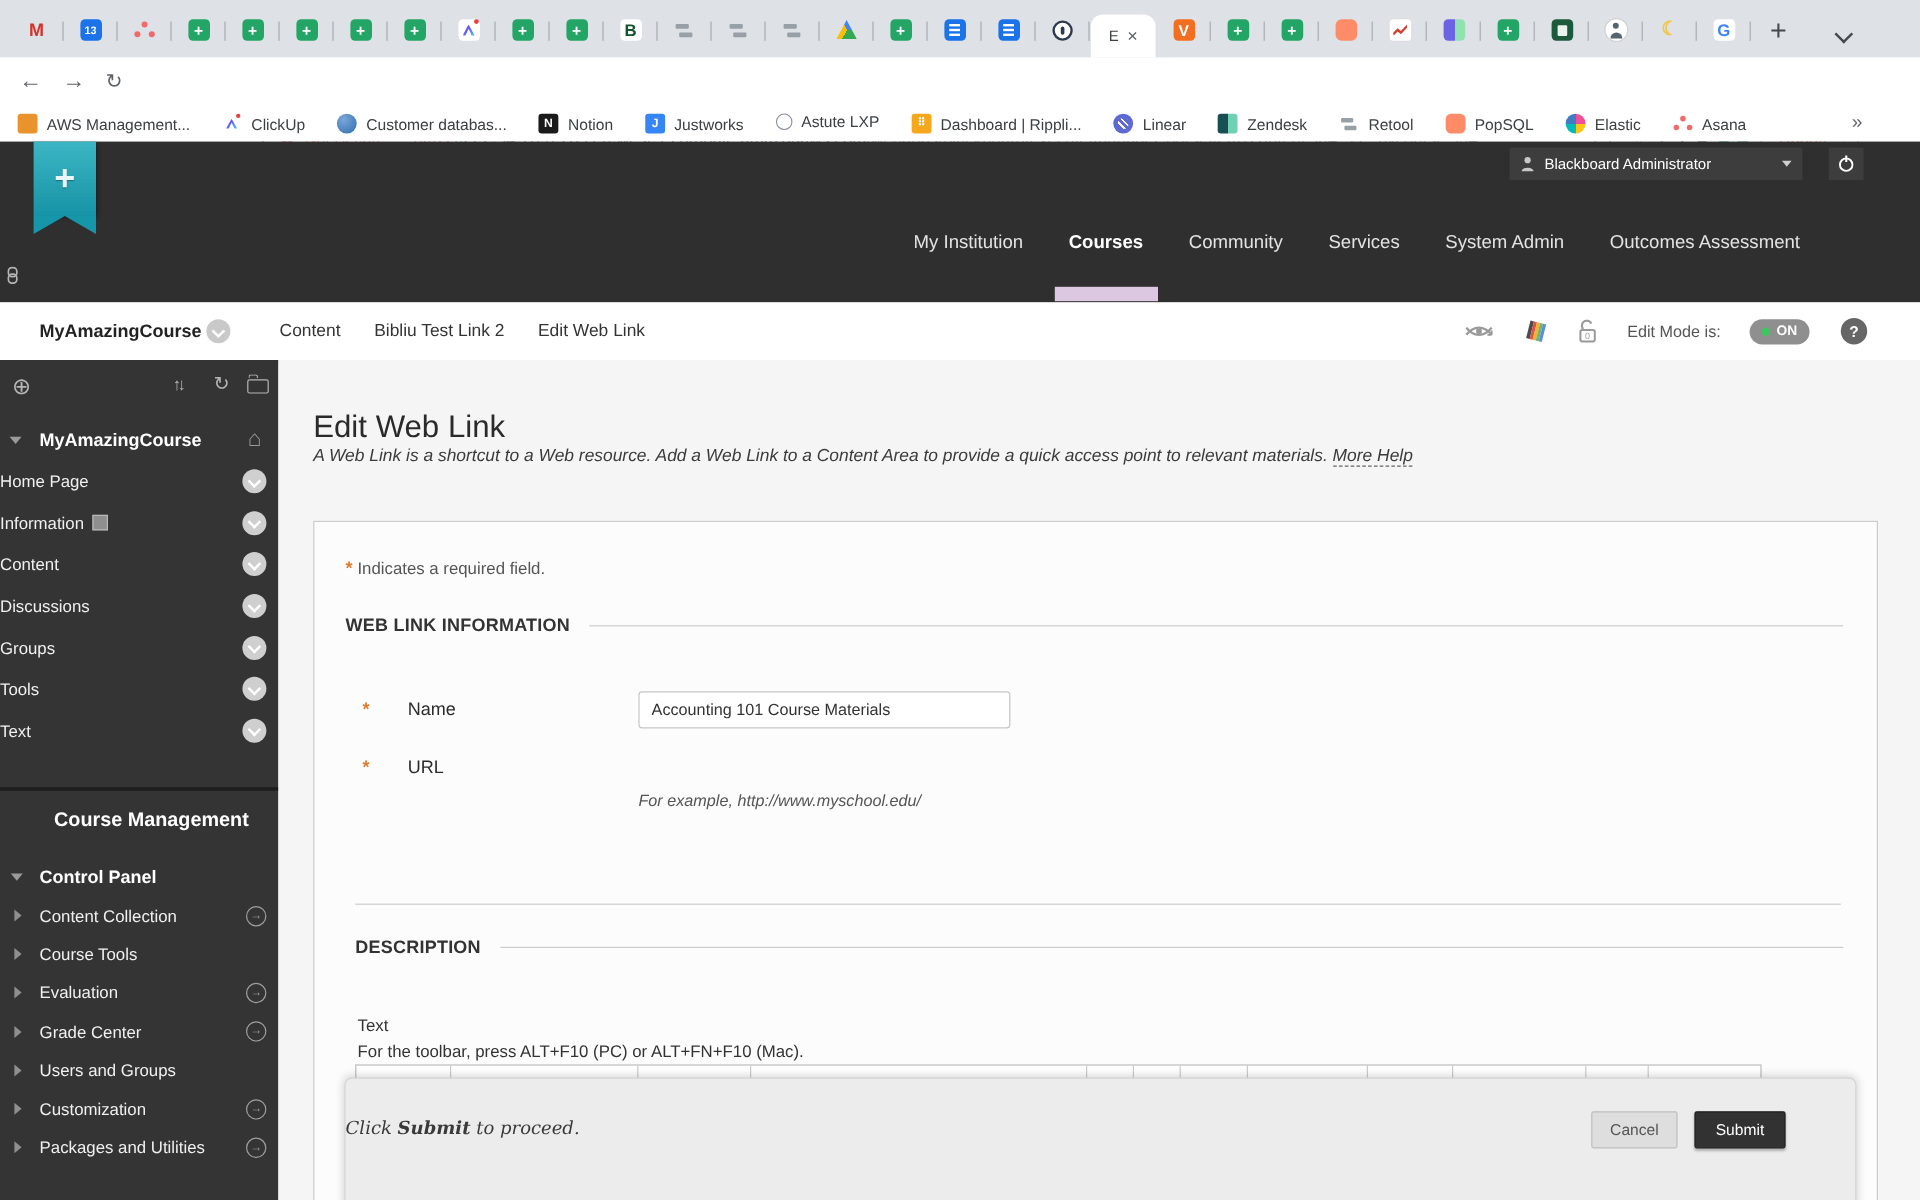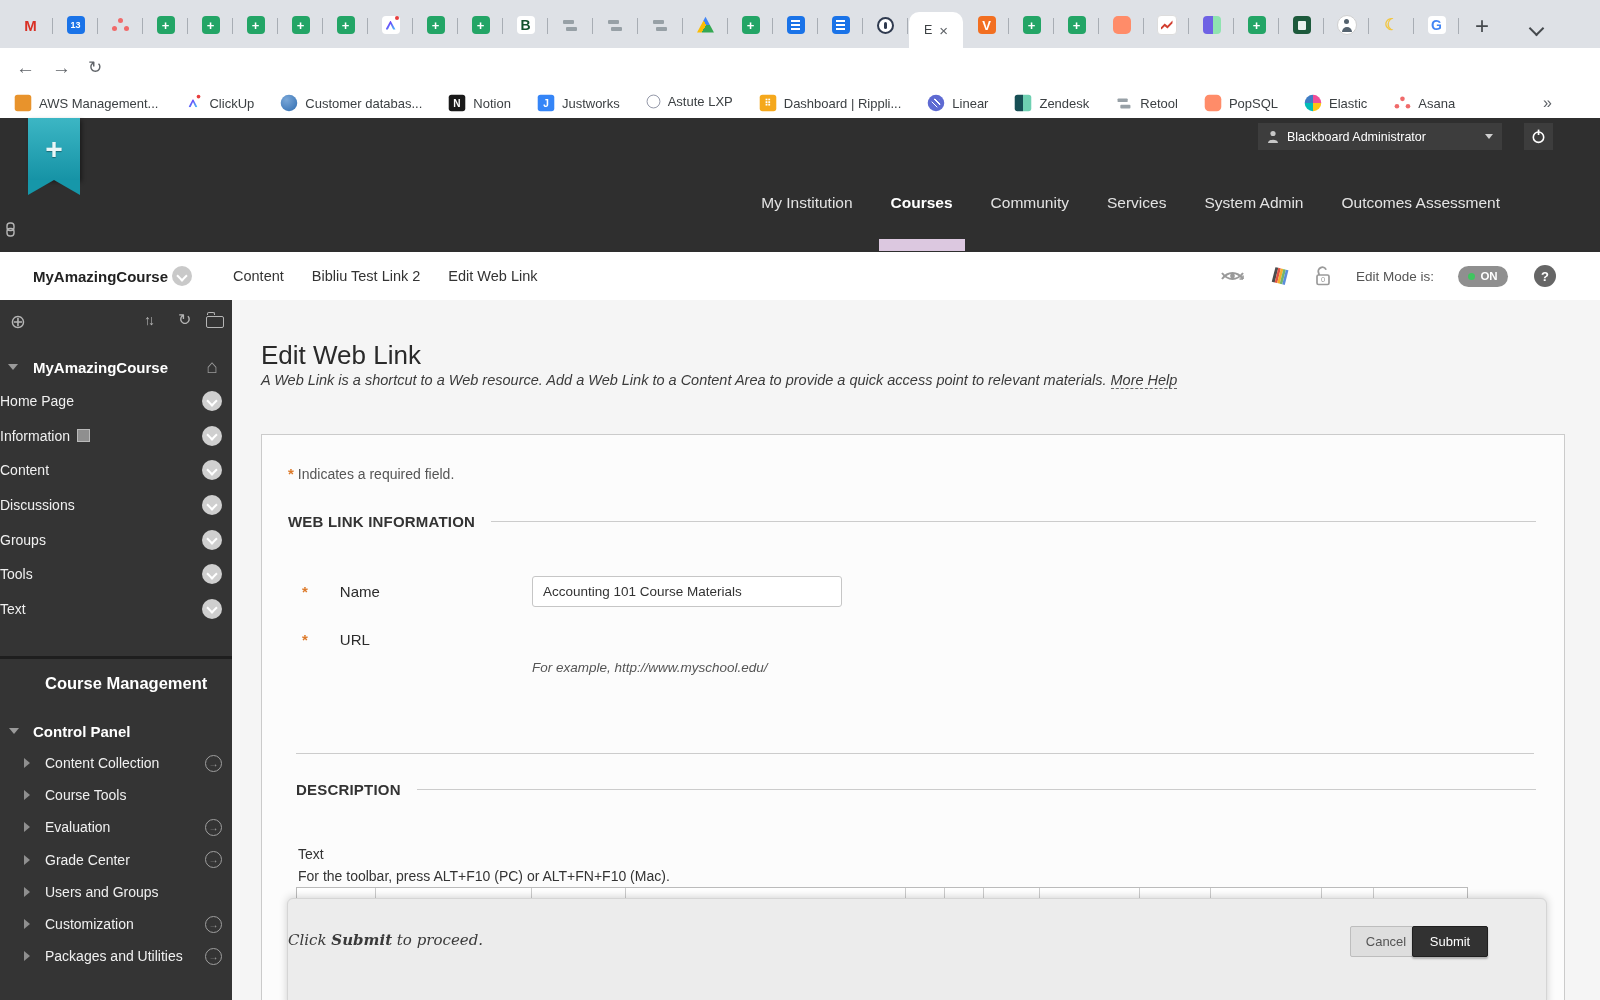--- a/index.html
+++ b/index.html
@@ -140,21 +140,21 @@
   .srow{height:34.6px;display:flex;align-items:center;position:relative;}
   .slabel{color:#f0f0f0;font-size:14px;}
   .hiddensq{width:11px;height:11px;background:#8f8f8f;border:1px solid #b9b9b9;margin-left:7px;}
   .srow .chevbadge{position:absolute;right:10px;background:#cfcfcf;}
   .sidedivider{position:absolute;left:0;top:356px;width:100%;height:3px;background:#1e1e1e;}
   .mgmt-heading{position:absolute;left:45px;top:374px;color:#fff;font-size:16.5px;font-weight:700;}
   .cp-row{position:absolute;left:0;top:416px;width:100%;height:30px;display:flex;align-items:center;}
   .cp-row .tri-down{margin-left:9px;}
   .cp-row .cplabel{margin-left:14px;color:#fff;font-size:15px;font-weight:700;}
   .cp-list{position:absolute;left:0;top:447px;width:100%;}
-  .cprow{height:32.2px;display:flex;align-items:center;position:relative;padding-left:12px;}
+  .cprow{height:32.2px;display:flex;align-items:center;position:relative;}
   .cprow .tri-right{margin-left:12px;}
   .cprow .slabel{margin-left:15px;}
   .circlearrow{position:absolute;right:10px;width:15px;height:15px;border:1.6px solid #9f9f9f;border-radius:50%;
                color:#9f9f9f;font-size:10px;display:flex;align-items:center;justify-content:center;}
   
   .main{position:absolute;left:232px;top:300px;right:0;bottom:0;background:#f5f5f5;}
   .page-title{position:absolute;left:29px;top:40px;font-size:26px;color:#2a2a2a;}
   .page-sub{position:absolute;left:29px;top:72px;font-size:14.5px;font-style:italic;color:#3b3b3b;}
   .morehelp{border-bottom:1px dashed #666;}
   .formbox{position:absolute;left:29px;top:134px;width:1304px;height:720px;background:#fcfcfc;border:1px solid #cbcbcb;box-sizing:border-box;}
@@ -183,21 +183,21 @@
   .textlabel{position:absolute;left:36px;top:411px;font-size:14px;color:#333;}
   .toolbarhint{position:absolute;left:36px;top:433px;font-size:14px;color:#333;}
   .vtbe{position:absolute;left:34px;top:452px;width:1170px;height:44px;background:#fff;border:1px solid #bbb;}
   .vtbe i{position:absolute;top:0;bottom:0;width:1px;background:#ccc;}
   
   .submitbar{position:absolute;left:55px;top:598px;width:1258px;height:110px;background:#ececec;border:1px solid #d5d5d5;
              border-radius:6px 6px 0 0;box-shadow:0 -1px 8px rgba(0,0,0,.18);}
   .proceed{position:absolute;left:0;top:32px;font-family:"DejaVu Serif",serif;font-style:italic;font-size:15px;color:#3a3a3a;}
   .btn{position:absolute;top:27px;height:31px;border-radius:2px;font-family:"Liberation Sans",sans-serif;font-size:13px;
        display:flex;align-items:center;justify-content:center;box-sizing:border-box;}
-  .btn-cancel{right:124px;width:72px;background:#dedede;border:1px solid #bdbdbd;color:#555;}
+  .btn-cancel{right:148px;width:72px;background:#dedede;border:1px solid #bdbdbd;color:#555;}
   .btn-submit{right:58px;width:76px;background:#323232;color:#fff;border:1px solid #1f1f1f;box-shadow:0 2px 2px rgba(0,0,0,.25);}
 </style>
 </head>
 <body>
 
 <div id="app">
 
   <div class="tabstrip">
     <div class="tabs" id="tabs">
         <div class="minitab">

